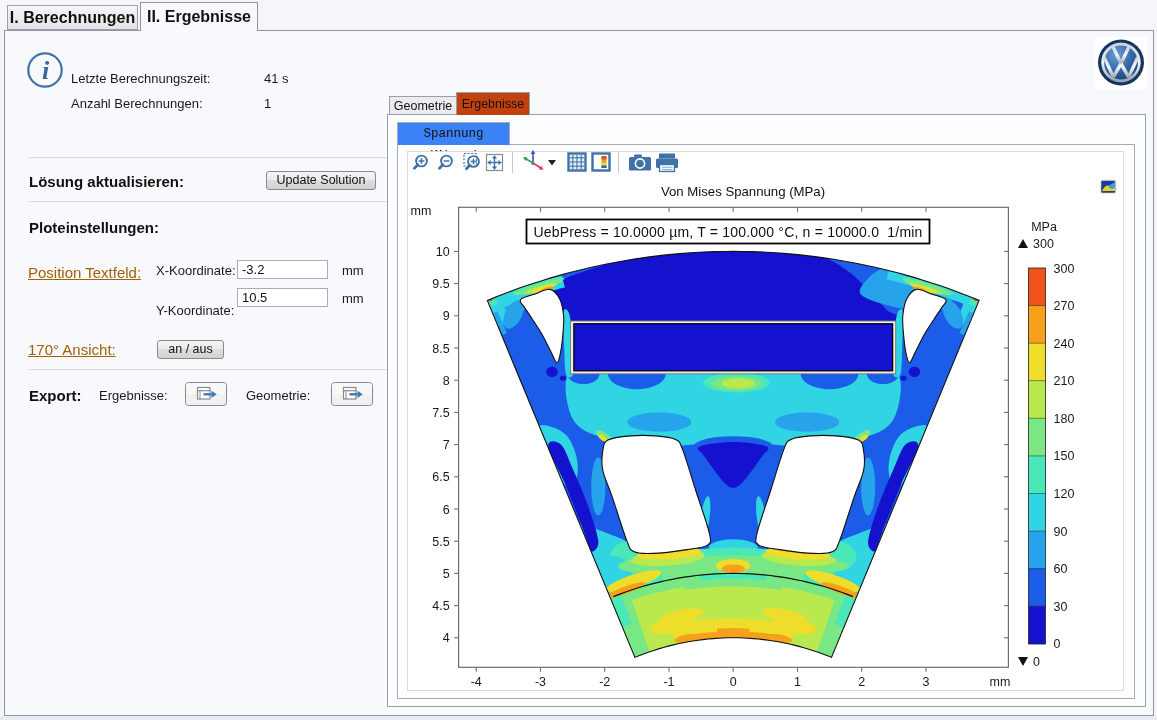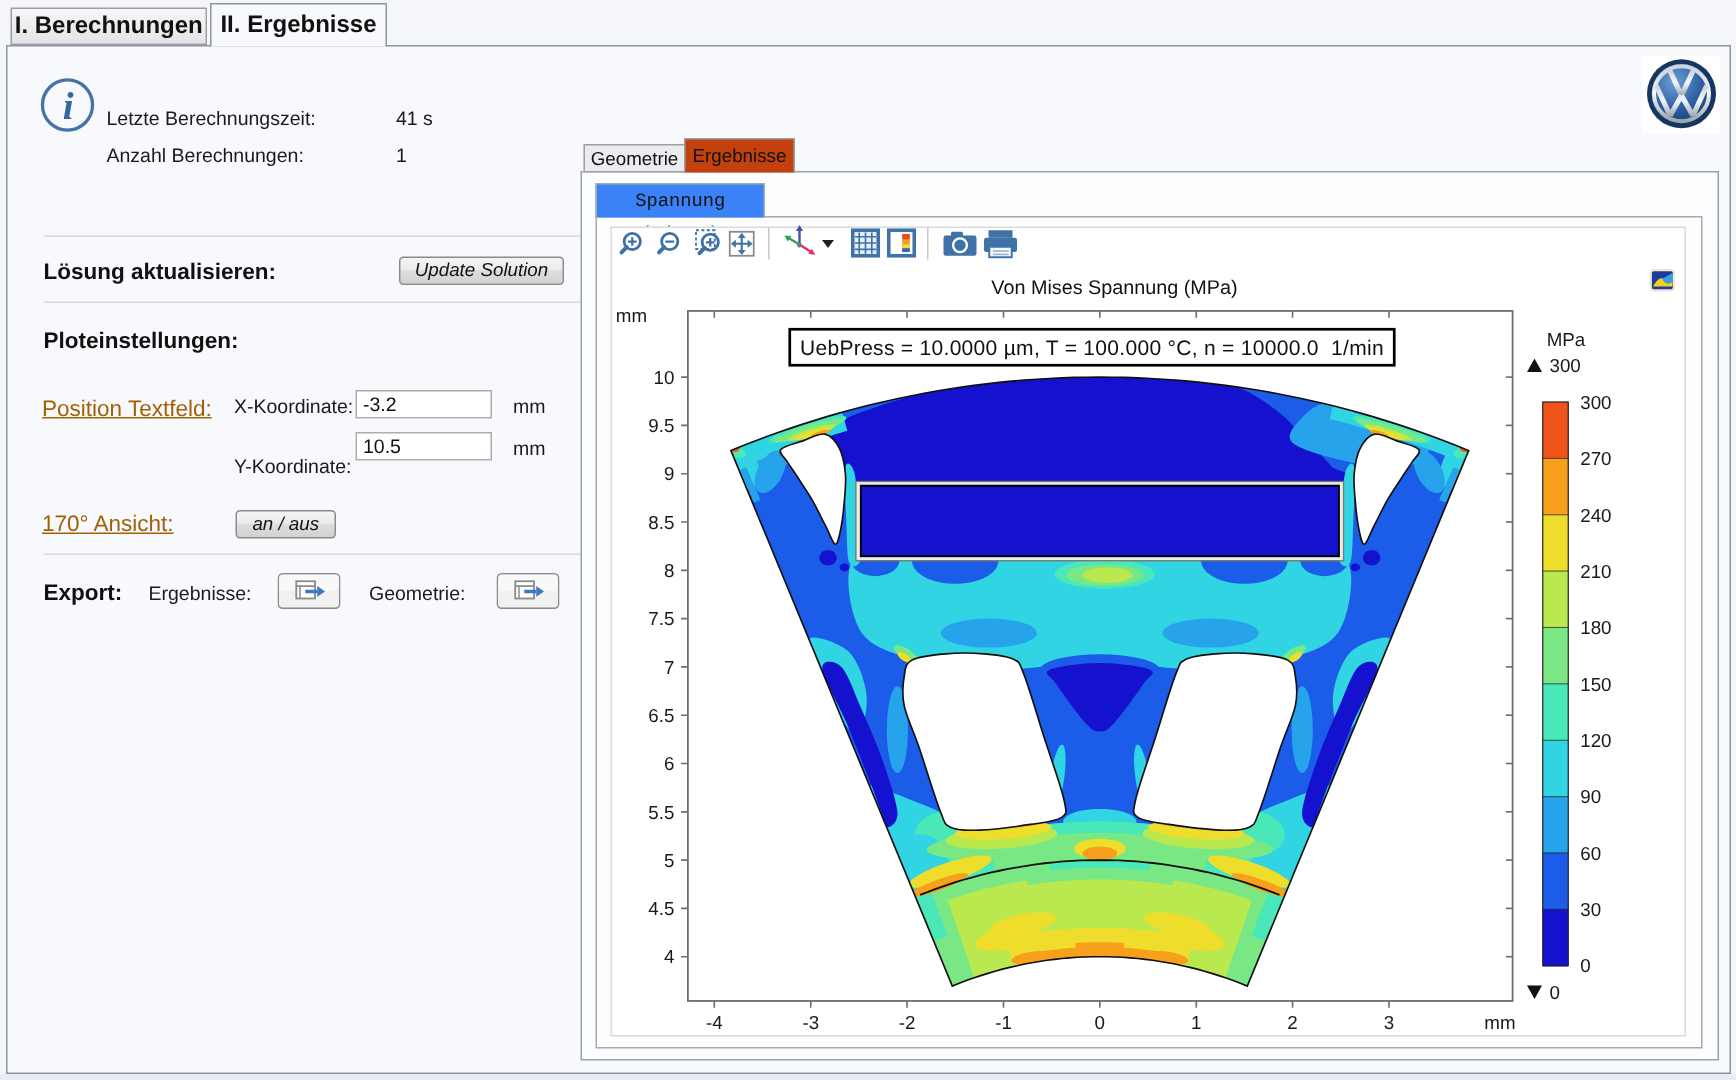--- a/index.html
+++ b/index.html
@@ -2,21 +2,21 @@
 <html><head><meta charset="utf-8">
 <style>
 * { margin:0; padding:0; box-sizing:border-box; }
 html,body { width:1157px; height:720px; background:#f4f6fa; font-family:"Liberation Sans", sans-serif; overflow:hidden; }
 .abs { position:absolute; }
 .panel { position:absolute; background:#f8f9fc; border:1px solid #8f94a0; }
 .lbl { position:absolute; font-size:13px; color:#1a1a1a; white-space:nowrap; }
 .hdr { position:absolute; font-size:15px; font-weight:bold; color:#111; white-space:nowrap; }
 .und { position:absolute; font-size:15px; color:#a16207; text-decoration:underline; white-space:nowrap; }
 .sep { position:absolute; height:1px; background:#d9d9d9; }
-.btn { position:absolute; font-size:12.5px; color:#111; text-align:center; background:linear-gradient(#f4f4f4,#ebebeb 45%,#dddddd 50%,#d2d2d2); border:1px solid #8a8a8a; border-radius:3px;font-style:italic; }
+.btn { position:absolute; font-size:12.5px; color:#111; text-align:center; background:linear-gradient(#f4f4f4,#ebebeb 45%,#dddddd 50%,#d2d2d2); border:1px solid #8a8a8a; border-radius:3px; }
 .inp { position:absolute; font-size:13px; color:#111; background:#fff; border:1px solid #abadb3; padding-left:4px; }
 .tab { position:absolute; font-size:12.5px; color:#111; background:#ececee; border:1px solid #9aa0a8; text-align:center; }
 .tabact { position:absolute; font-size:12.5px; color:#111; background:#c2410c; border:1px solid #9aa0a8; border-bottom:none; text-align:center; }
 </style></head>
 <body>
 
 <div class="panel" style="left:4px;top:30px;width:1150px;height:686px;"></div>
 <div style="position:absolute;left:0;top:716px;width:1157px;height:4px;background:#e9ecf4;"></div>
 
 <div class="abs" style="left:7px;top:5px;width:131px;height:25px;background:linear-gradient(#f6f6f6,#e4e4e6);border:1px solid #9aa0a8;font-size:16px;font-weight:bold;color:#111;text-align:center;line-height:24px;">I. Berechnungen</div>

